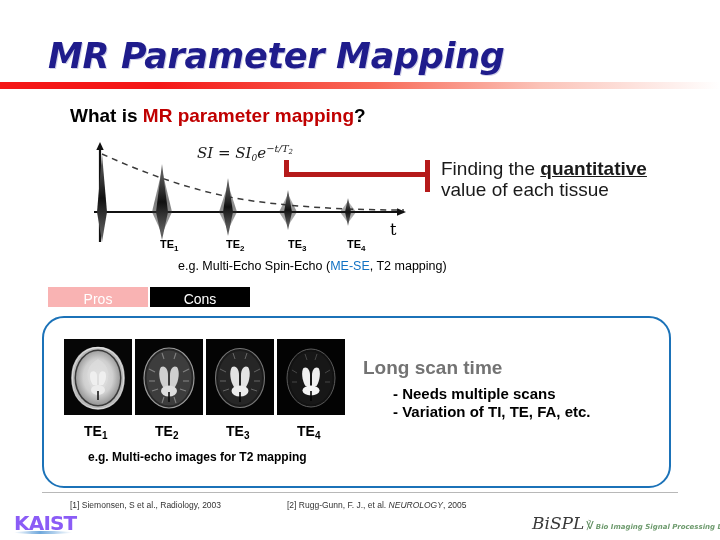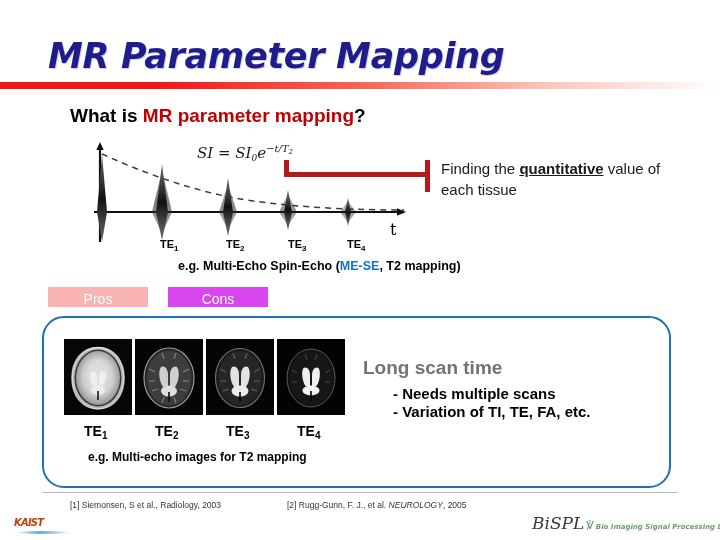--- a/index.html
+++ b/index.html
@@ -109,50 +109,50 @@
     width: 148px;
     height: 32px;
   }
 
   
   #callout {
     position: absolute;
     left: 441px;
     top: 158px;
     width: 232px;
-    font-size: 15px;
+    font-size: 19px;
     line-height: 21px;
     color: #1a1a1a;
   }
   #callout b { text-decoration: underline; }
 
   
   #echo-caption {
     position: absolute;
     left: 178px;
     top: 259px;
     font-size: 12.5px;
-    font-weight: bold;
+    font-weight: normal;
     white-space: nowrap;
   }
   #echo-caption .blue { color: #1272C4; }
 
   
   #tab-pros, #tab-cons {
     position: absolute;
     top: 287px;
     width: 100px;
     height: 20px;
     line-height: 25px;
     text-align: center;
     font-size: 14px;
     color: #ffffff;
   }
   #tab-pros { left: 48px; background: #F9B3B3; }
-  #tab-cons { left: 150px; background: #d946ef; margin-left: 18px; }
+  #tab-cons { left: 150px; background: #000000; }
 
   
   #cons-panel {
     position: absolute;
     left: 42px;
     top: 316px;
     width: 629px;
     height: 172px;
     border: 2.6px solid #1B72B8;
     border-radius: 22px;
@@ -238,24 +238,23 @@
   
   #kaist-logo {
     position: absolute;
     left: 14px;
     top: 516px;
     width: 62px;
     height: 18px;
   }
   #kaist-logo .word {
     font-family: "DejaVu Sans", sans-serif;
-    font-size: 10px;
-    font-weight: bold;
-    font-style: italic;
-    color: #c2410c;
+    font-size: 20px;
+    font-weight: bold;
+    color: #8b5cf6;
     letter-spacing: -0.8px;
     line-height: 14px;
   }
   #kaist-logo .swoosh {
     width: 58px;
     height: 3px;
     margin-top: 1px;
     background: linear-gradient(to right, #ffffff, #6FA8DC 45%, #ffffff);
     border-radius: 50%;
   }

